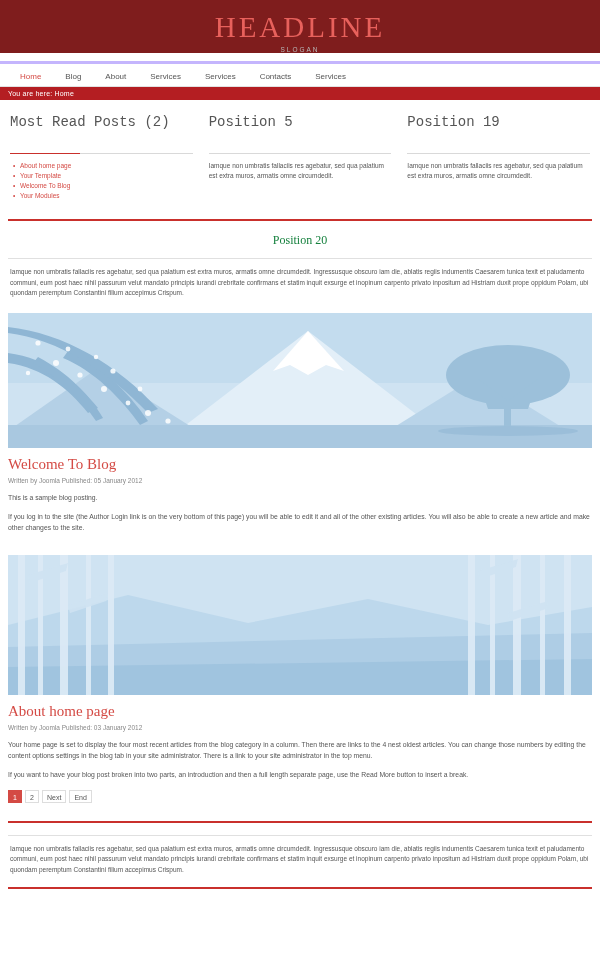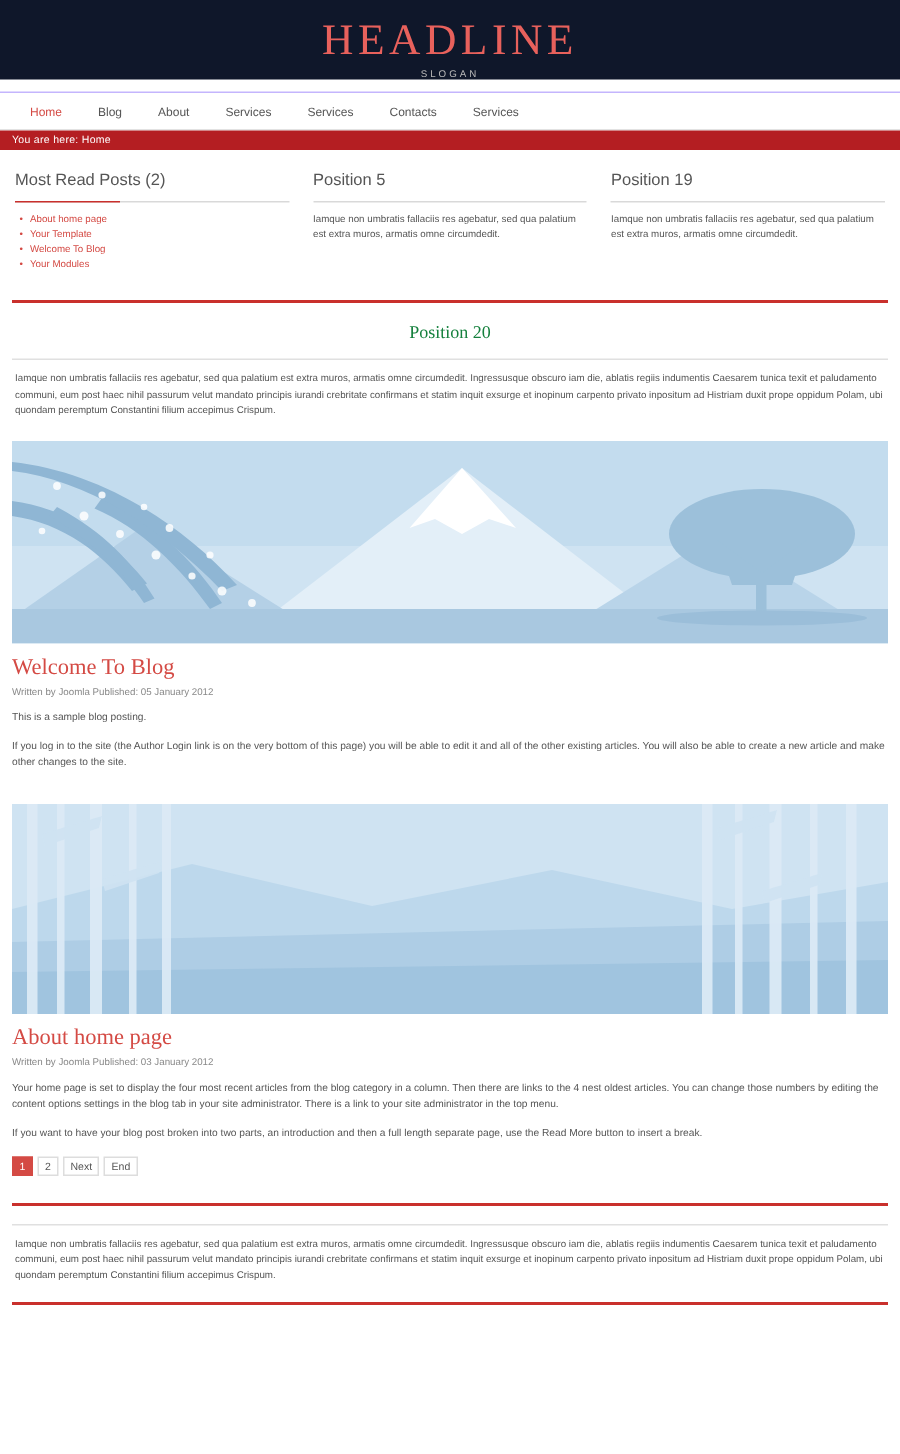--- a/index.html
+++ b/index.html
@@ -13,40 +13,40 @@
   .page {
     width: 600px; height: 969px;
     position: relative;
     overflow: hidden;
     background: #fff;
   }
   
   .header {
     padding-top: 10px;
     text-align: center;
-    background: #0f172a;
+    background: #7f1d1d;
   }
   .headline {
     font-size: 29px;
     letter-spacing: 3px;
     color: #e8615c;
     font-weight: normal;
     margin: 0;
     line-height: 34px;
     font-family: "Liberation Serif", serif;
   }
   .slogan {
     font-size: 6.5px;
     letter-spacing: 2px;
     color: #b8b8b8;
     margin-top: 2px;
     margin-bottom: 8px;
   }
   .nav-wrap {
-    border-top: 1px solid #c4b5fd;
+    border-top: 3px solid #c4b5fd;
     border-bottom: 1px solid #e2e2e2;
     background: #fff;
     height: 26px;
     padding: 0 8px;
   }
   .nav {
     display: flex;
     align-items: center;
     height: 25px;
     gap: 0px;
@@ -71,26 +71,26 @@
   }
 
   
   .modules {
     display: flex;
     padding: 14px 10px 0 10px;
     gap: 16px;
   }
   .module { flex: 1; }
   .module h3 {
-    font-size: 11px;
+    font-size: 14px;
     font-weight: normal;
     color: #555;
-    margin: 0 0 3px 0;
+    margin: 0 0 18px 0;
     padding-bottom: 5px;
-    font-family: Liberation Sans, sans-serif;
+    font-family: Liberation Mono, monospace;
   }
   .module .rule {
     height: 1px;
     background: #d9d9d9;
     margin-bottom: 7px;
     position: relative;
   }
   .module.first .rule::before {
     content: "";
     position: absolute;

